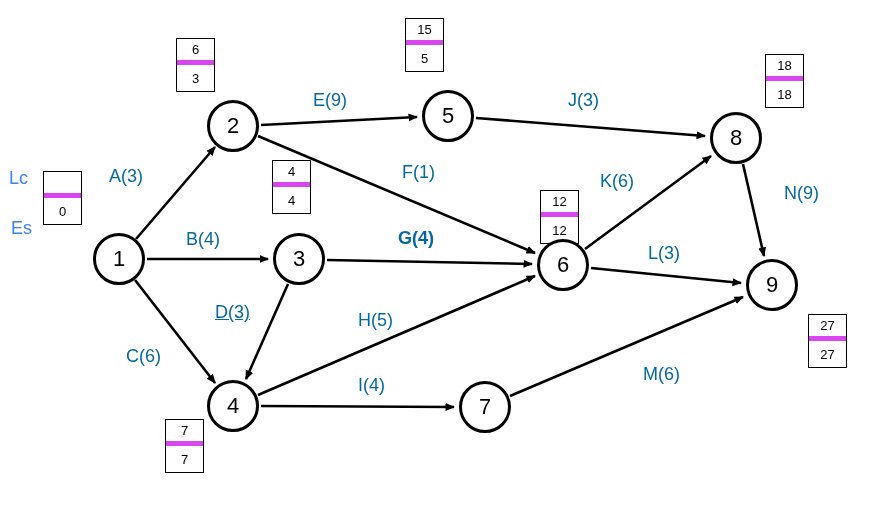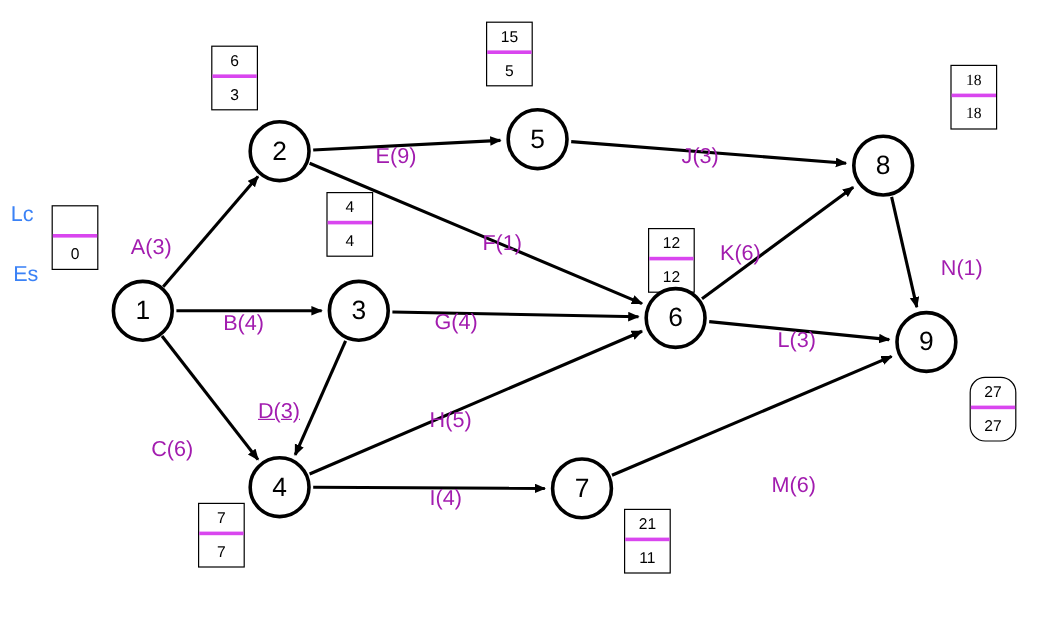--- a/index.html
+++ b/index.html
@@ -11,25 +11,25 @@
   .node{
     position:absolute;width:52px;height:52px;border:3px solid #000;border-radius:50%;
     background:#fff;display:flex;align-items:center;justify-content:center;
     font-size:22px;color:#000;box-sizing:border-box;z-index:3;
   }
   .vbox{
     position:absolute;width:37px;background:#fff;border:1px solid #000;z-index:2;
   }
   .vbox .cell{
     height:26px;display:flex;align-items:center;justify-content:center;
-    font-size:13px;color:#000;border-bottom:3px solid #d946ef;box-sizing:border-box;
+    font-size:13px;color:#000;border-bottom:5px solid #d946ef;box-sizing:border-box;
   }
   .vbox .cell:last-child{border-bottom:none;}
   .elabel{
-    position:absolute;color:#a21caf;font-size:18px;z-index:4;white-space:nowrap;margin-top:30px;
+    position:absolute;color:#0369a1;font-size:18px;z-index:4;white-space:nowrap;
   }
   .legend{
     position:absolute;color:#3b82f6;font-size:18px;z-index:4;
   }
 </style>
 </head>
 <body>
 
 <div id="canvas">
 
@@ -105,41 +105,37 @@
     <div class="cell">7</div>
   </div>
   <div class="vbox" style="left:405px;top:18px;">
     <div class="cell">15</div>
     <div class="cell">5</div>
   </div>
   <div class="vbox" style="left:540px;top:162px;margin-top:28px;">
     <div class="cell">12</div>
     <div class="cell">12</div>
   </div>
-  <div class="vbox" style="left:520px;top:424px;">
-    <div class="cell">21</div>
-    <div class="cell">11</div>
-  </div>
-  <div class="vbox" style="left:792px;top:54px;font-family:Liberation Serif, serif;">
+  <div class="vbox" style="left:765px;top:54px;">
     <div class="cell">18</div>
     <div class="cell">18</div>
   </div>
-  <div class="vbox" style="left:808px;top:314px;border-radius:13px;">
+  <div class="vbox" style="left:808px;top:314px;">
     <div class="cell">27</div>
     <div class="cell">27</div>
   </div>
 
   <span class="elabel" style="left:109px;top:166px;">A(3)</span>
   <span class="elabel" style="left:186px;top:229px;">B(4)</span>
-  <span class="elabel" style="left:126px;top:334px;">C(6)</span>
+  <span class="elabel" style="left:126px;top:346px;">C(6)</span>
   <span class="elabel" style="left:215px;top:302px;text-decoration:underline;">D(3)</span>
   <span class="elabel" style="left:313px;top:90px;">E(9)</span>
   <span class="elabel" style="left:402px;top:162px;">F(1)</span>
-  <span class="elabel" style="left:362px;top:228px;">G(4)</span>
+  <span class="elabel" style="left:398px;top:228px;font-weight:bold;">G(4)</span>
   <span class="elabel" style="left:358px;top:310px;">H(5)</span>
   <span class="elabel" style="left:358px;top:375px;">I(4)</span>
   <span class="elabel" style="left:568px;top:90px;">J(3)</span>
   <span class="elabel" style="left:600px;top:171px;">K(6)</span>
   <span class="elabel" style="left:648px;top:243px;text-align:center;">L(3)</span>
   <span class="elabel" style="left:643px;top:364px;">M(6)</span>
-  <span class="elabel" style="left:784px;top:183px;">N(1)</span>
+  <span class="elabel" style="left:784px;top:183px;">N(9)</span>
 
 </div>
 
 </body></html>

